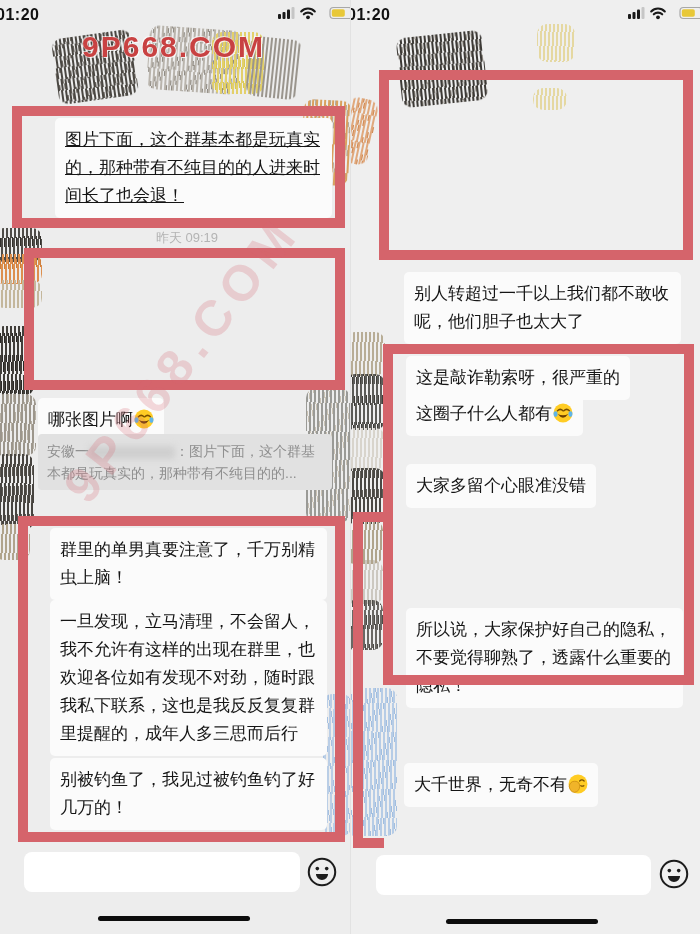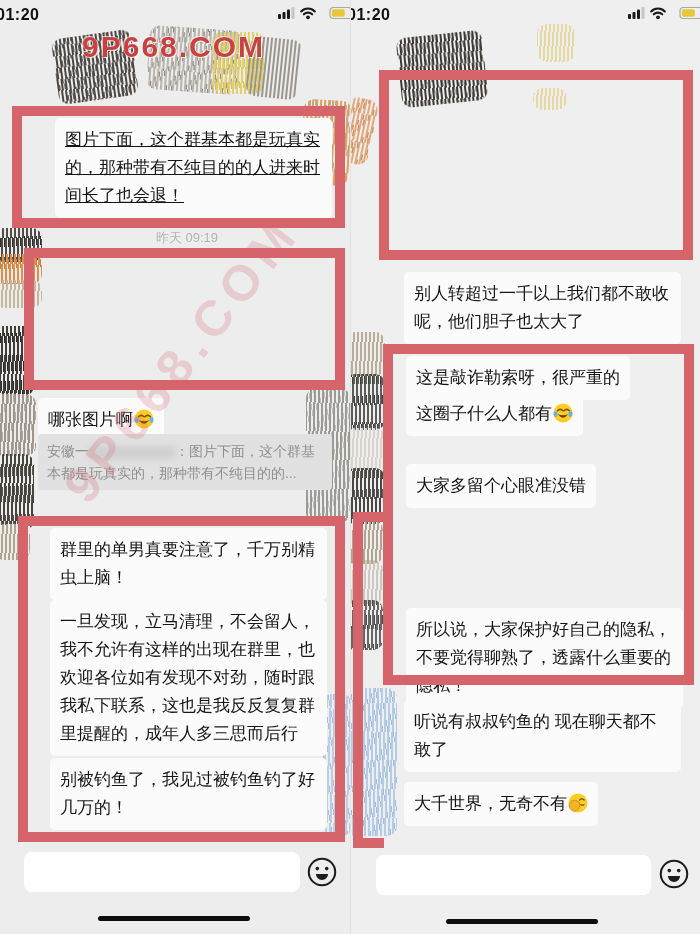--- a/index.html
+++ b/index.html
@@ -188,25 +188,22 @@
     <div class="bb" style="left:55px;top:464px;">
       <span>大家多留个心眼准没错</span>
     </div>
     <div class="bb w" style="left:55px;top:608px;">
       <span>所以说，大家保护好自己的隐私，不要觉得聊熟了，透露什么重要的隐私！</span>
     </div>
     <div class="rbox" style="left:32px;top:344px;width:311px;height:341px;"></div>
 
     <div class="rbox" style="left:2px;top:512px;width:31px;height:336px;border-right:none;"></div>
 
-    <div class="bb w" style="left:53px;top:700px;">
-      <span>听说有叔叔钓鱼的 现在聊天都不敢了</span>
-    </div>
-
-    <div class="bb" style="left:53px;top:782px;">
+
+    <div class="bb" style="left:53px;top:763px;">
       <span>大千世界，无奇不有</span><span class="emoji"><svg viewBox="0 0 36 36" width="20" height="20">
             <use href="#facepalmemoji"></use>
           </svg></span>
     </div>
 
     <div class="input-box" style="left:25px;top:855px;width:275px;height:40px;" title=""></div>
     <div class="smiley" style="left:307px;top:858px;">
       <svg viewBox="0 0 30 30" width="32" height="32">
           <use href="#smileyface"></use>
         </svg>

